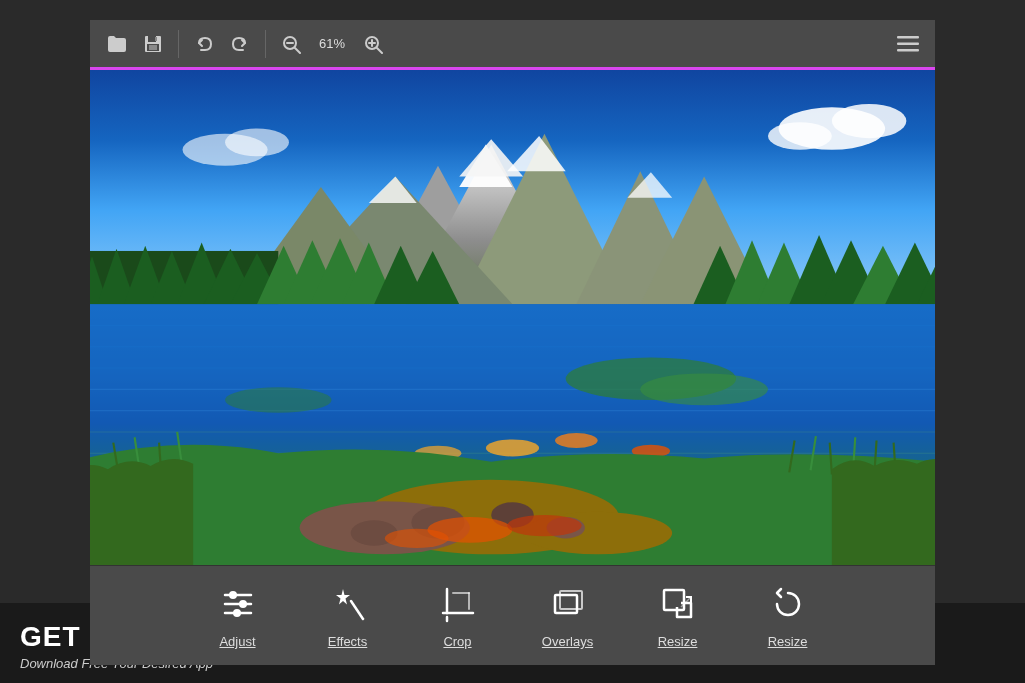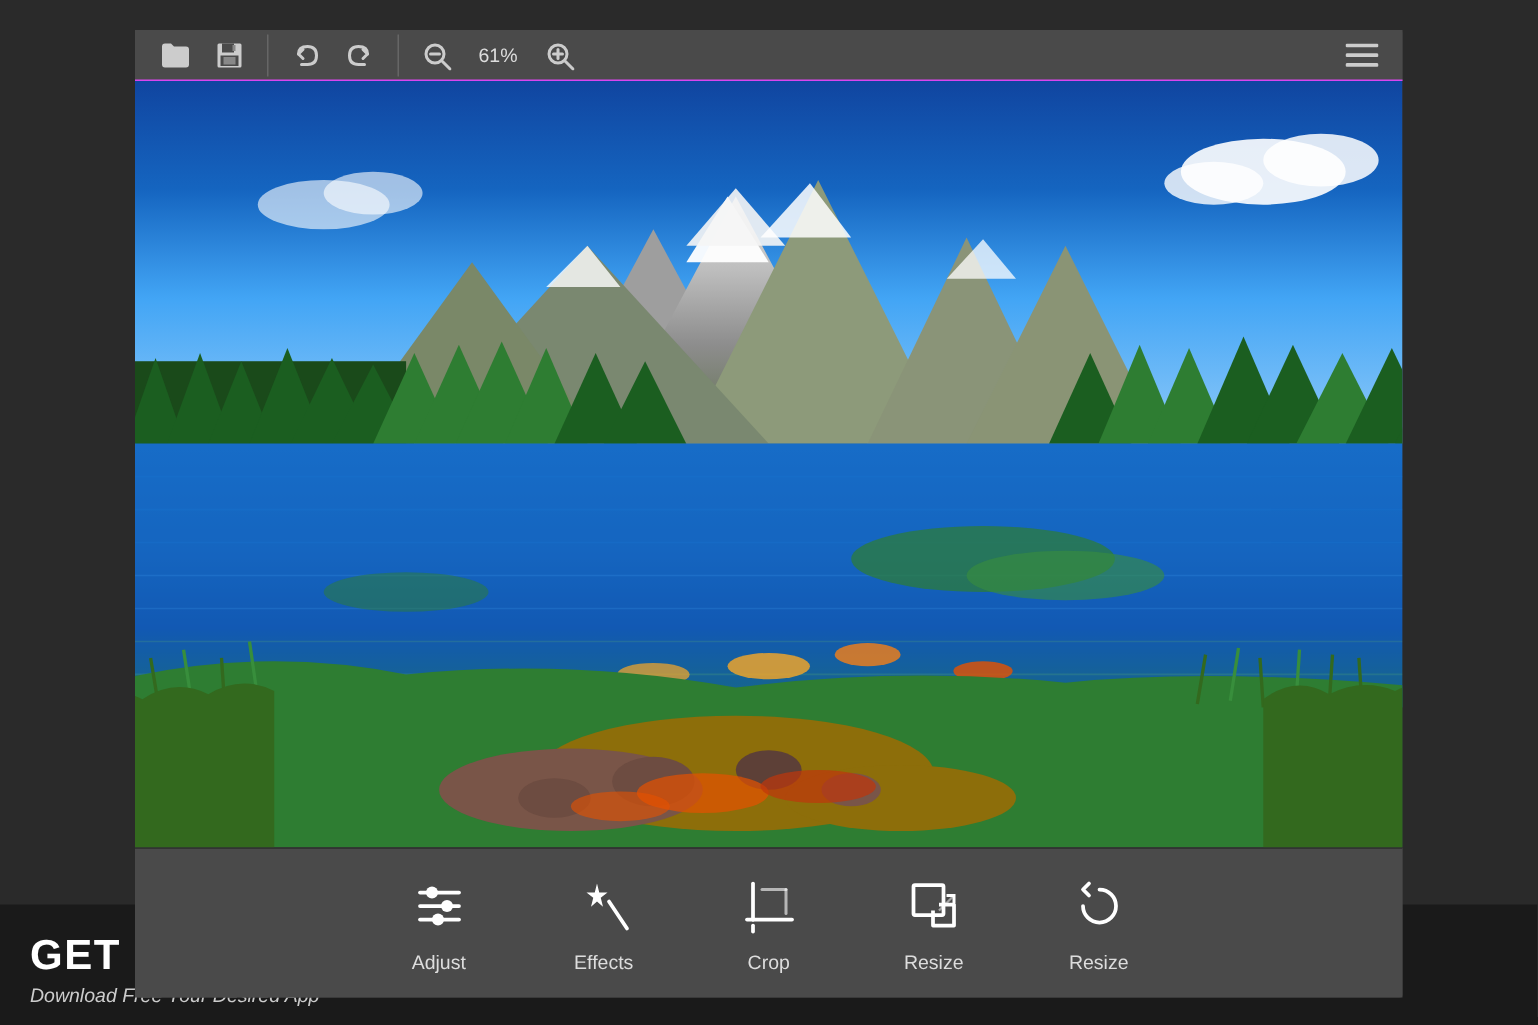--- a/index.html
+++ b/index.html
@@ -53,27 +53,27 @@
       height: 645px;
       background: #3c3c3c;
       border-radius: 2px;
       z-index: 10;
       display: flex;
       flex-direction: column;
     }
 
     
     .toolbar {
-      height: 34px;
+      height: 50px;
       background: #4a4a4a;
       display: flex;
       align-items: center;
       padding: 0 10px;
       gap: 2px;
-      border-bottom: 1px solid #d946ef;
+      border-bottom: 3px solid #d946ef;
     }
 
     .toolbar-btn {
       width: 34px;
       height: 34px;
       background: transparent;
       border: none;
       cursor: pointer;
       display: flex;
       align-items: center;
@@ -147,20 +147,21 @@
       align-items: center;
       justify-content: center;
       color: white;
       font-size: 28px;
     }
 
     .tool-label {
       color: #ddd;
       font-size: 13px;
       text-align: center;
+      text-decoration: underline;
     }
 
     
     .svg-icon {
       display: flex;
       align-items: center;
       justify-content: center;
     }
     .svg-icon svg {
       fill: #ccc;
@@ -422,20 +423,29 @@
           <line x1="8" y1="28" x2="34" y2="28" stroke="white" stroke-width="2.5" stroke-linecap="round"></line>
           <line x1="14" y1="8" x2="30" y2="8" stroke="white" stroke-width="2" stroke-linecap="round" opacity="0.6"></line>
           <line x1="30" y1="8" x2="30" y2="24" stroke="white" stroke-width="2" stroke-linecap="round" opacity="0.6"></line>
           <line x1="4" y1="28" x2="8" y2="28" stroke="white" stroke-width="2.5" stroke-linecap="round"></line>
           <line x1="8" y1="32" x2="8" y2="36" stroke="white" stroke-width="2.5" stroke-linecap="round"></line>
         </svg>
       </div>
       <span class="tool-label">Crop</span>
     </div>
 
+    <div class="tool-item">
+      <div class="tool-icon">
+        <svg width="38" height="38" viewBox="0 0 38 38" fill="none">
+          <rect x="6" y="10" width="22" height="18" rx="1" stroke="white" stroke-width="2.5" fill="none"></rect>
+          <rect x="11" y="6" width="22" height="18" rx="1" stroke="white" stroke-width="2" fill="none" opacity="0.7"></rect>
+        </svg>
+      </div>
+      <span class="tool-label">Overlays</span>
+    </div>
 
     <div class="tool-item">
       <div class="tool-icon">
         <svg width="38" height="38" viewBox="0 0 38 38" fill="none">
           <rect x="5" y="5" width="20" height="20" rx="1" stroke="white" stroke-width="2.5" fill="none"></rect>
           <polyline points="22,18 32,18 32,32 18,32 18,22" stroke="white" stroke-width="2.5" fill="none" stroke-linejoin="round"></polyline>
           <line x1="22" y1="22" x2="32" y2="12" stroke="white" stroke-width="1.5" opacity="0.5"></line>
           <polyline points="27,12 32,12 32,17" stroke="white" stroke-width="2" fill="none"></polyline>
         </svg>
       </div>

